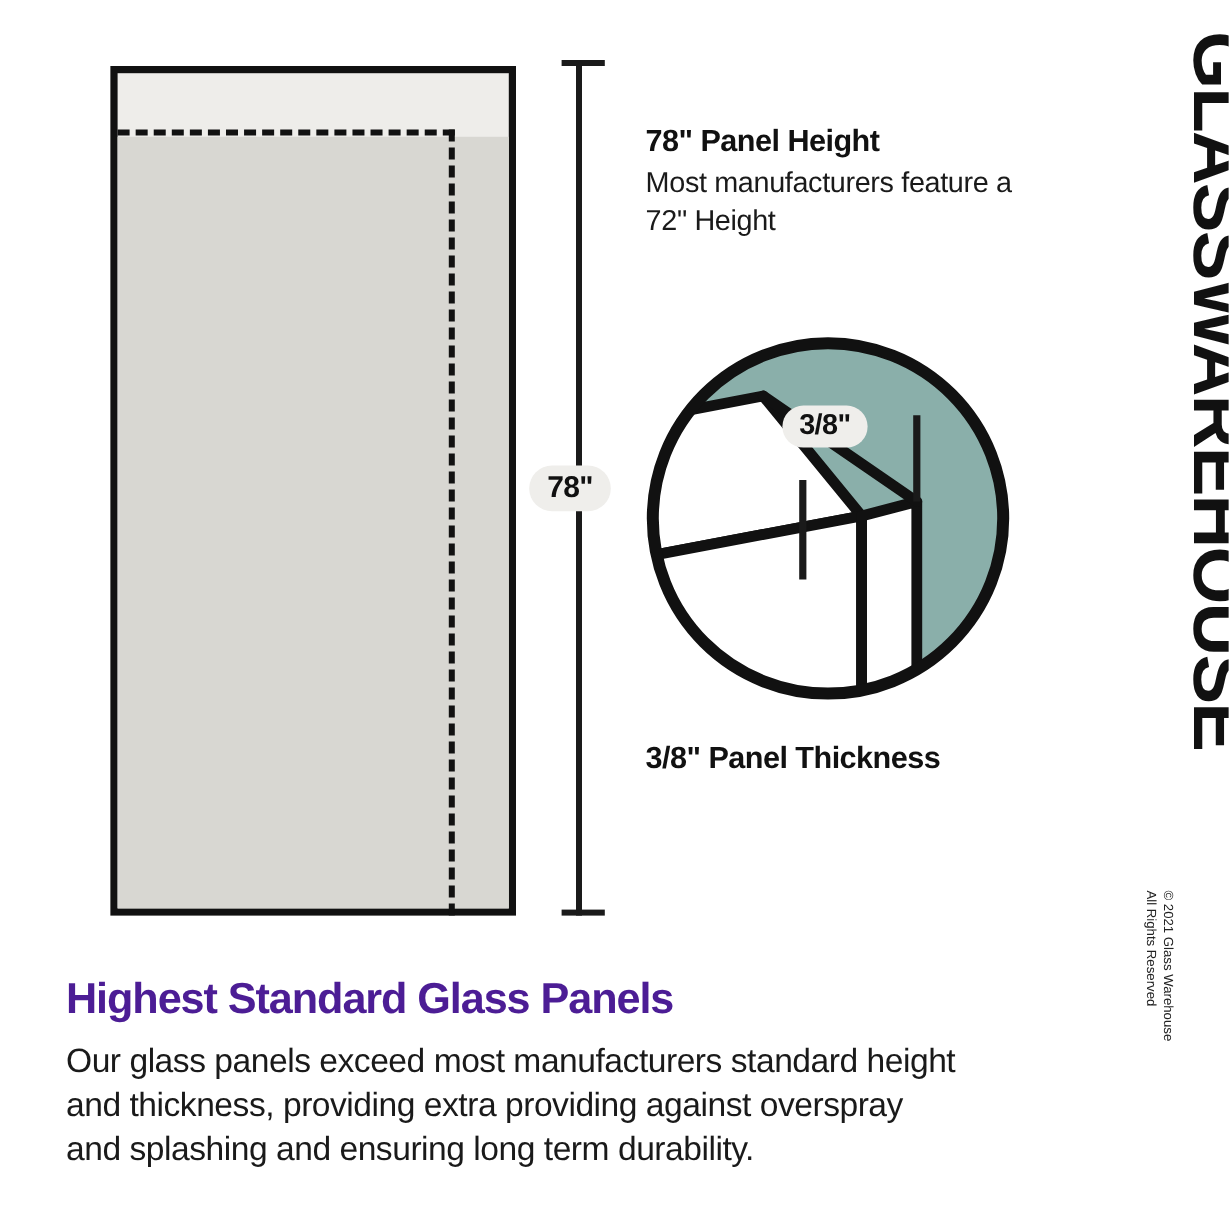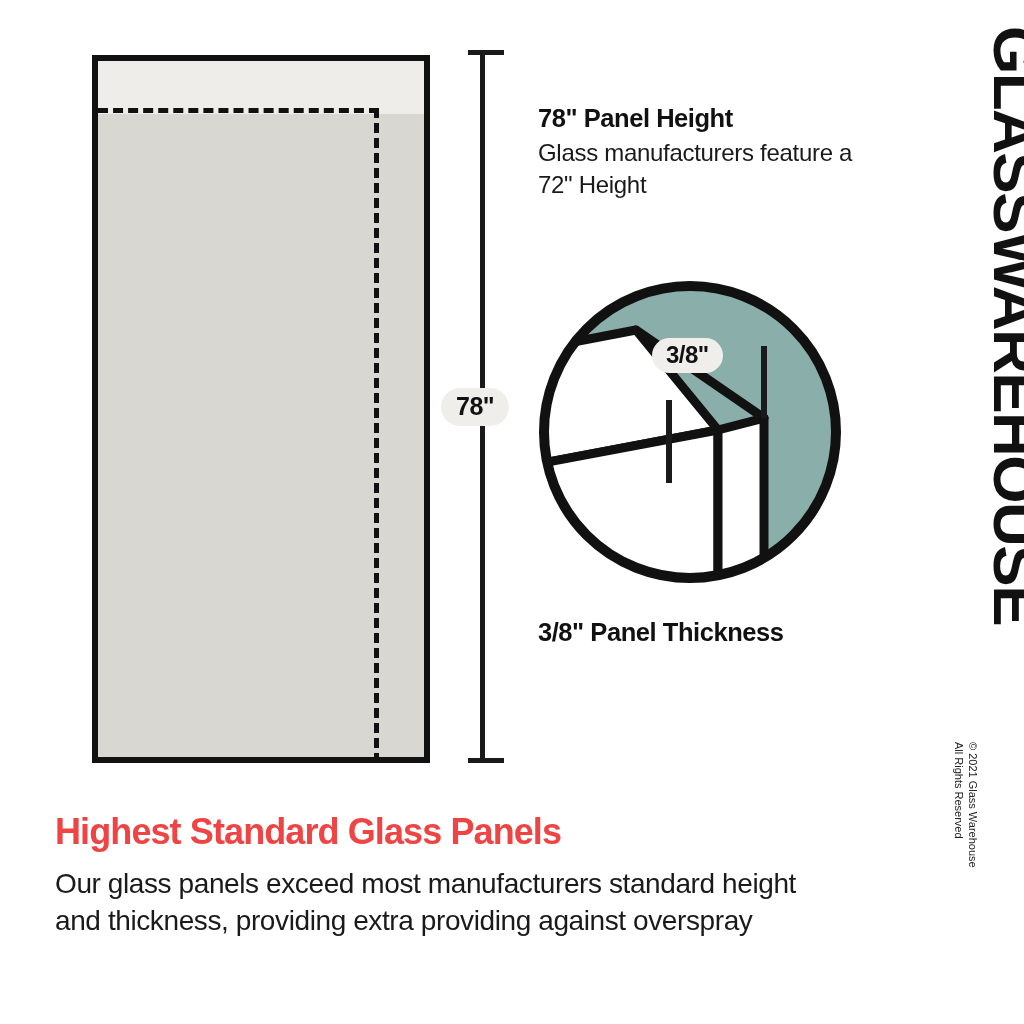--- a/index.html
+++ b/index.html
@@ -170,21 +170,21 @@
   .footer {
     position: absolute;
     left: 55px;
     top: 812px;
     width: 840px;
   }
   .footer-heading {
     font-size: 36px;
     font-weight: bold;
     letter-spacing: -0.9px;
-    color: #ef4444;
+    color: #4c1d95;
     margin: 0 0 14px 0;
     line-height: 1.1;
   }
   .footer-body {
     font-size: 28px;
     font-weight: normal;
     letter-spacing: -0.4px;
     color: #1a1a1a;
     line-height: 1.32;
     margin: 0;
@@ -203,21 +203,21 @@
 
   <div class="dim-line">
     <div class="dim-cap top"></div>
     <div class="dim-cap bottom"></div>
   </div>
   <div class="dim-badge">78"</div>
 
   <div class="callout" id="callout-height">
     <p class="callout-title">78" Panel Height</p>
     <p class="callout-body">
-      <span>Glass manufacturers</span>
+      <span>Most manufacturers</span>
       <span>feature a 72" Height</span>
     </p>
   </div>
 
   <div class="detail-circle">
     <svg width="308" height="308" viewBox="0 0 308 308" xmlns="http://www.w3.org/2000/svg">
       <defs>
         <clipPath id="circleClip">
           <circle cx="154" cy="154" r="146"></circle>
         </clipPath>
@@ -255,16 +255,17 @@
   <div class="copyright">
     <span>© 2021 Glass Warehouse</span>
     <span>All Rights Reserved</span>
   </div>
 
   <div class="footer">
     <h1 class="footer-heading">Highest Standard Glass Panels</h1>
     <p class="footer-body">
       <span>Our glass panels exceed most manufacturers standard height</span>
       <span>and thickness, providing extra providing against overspray</span>
+      <span>and splashing and ensuring long term durability.</span>
     </p>
   </div>
 
 </div>
 
 </body></html>

